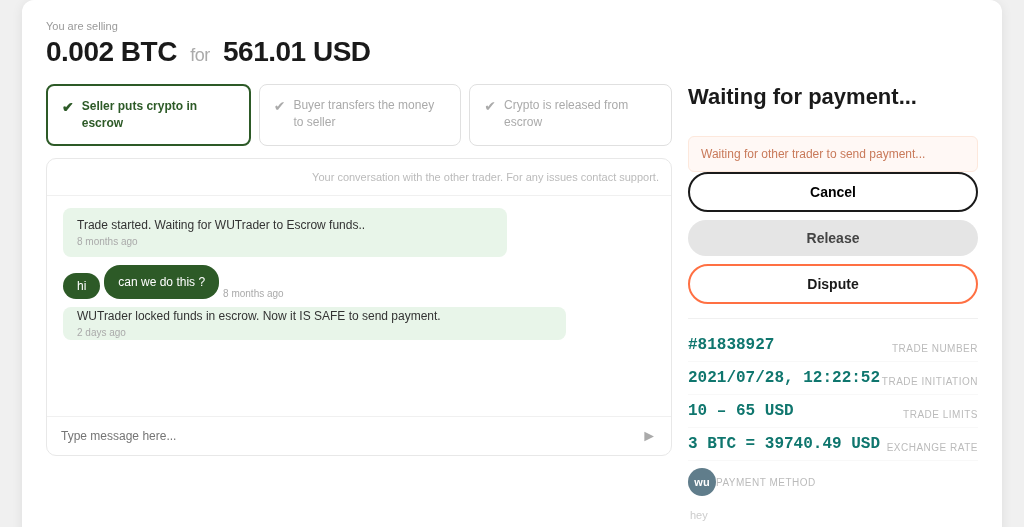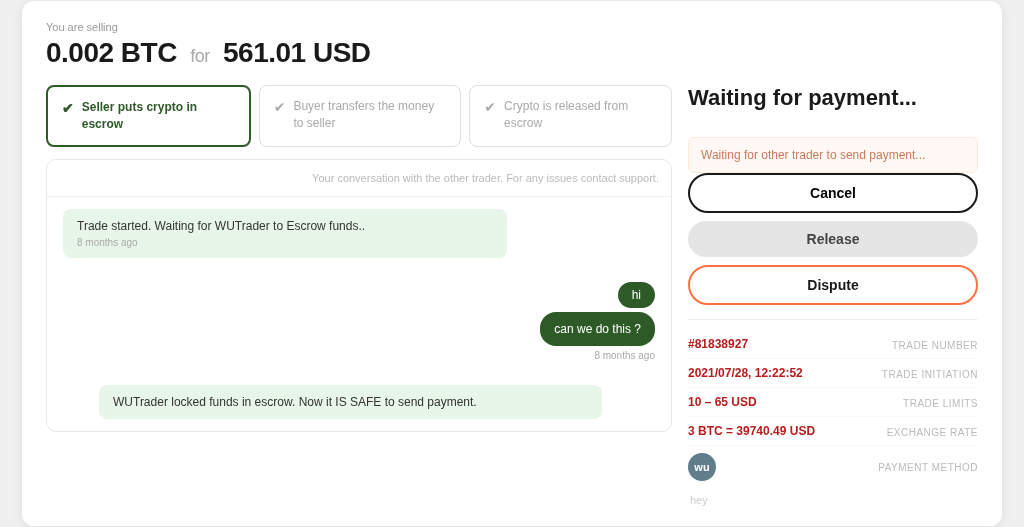--- a/index.html
+++ b/index.html
@@ -119,38 +119,38 @@
       font-size: 11px;
       color: #bbb;
       padding: 12px;
       border-bottom: 1px solid #f0f0f0;
     }
     .chat-messages {
       padding: 12px 16px;
       min-height: 220px;
       display: flex;
       flex-direction: column;
-      gap: 24px;
+      gap: 8px;
     }
     .msg-system {
       background: #e8f5e9;
       border-radius: 8px;
       padding: 10px 14px;
       font-size: 12px;
       color: #333;
       max-width: 75%;
     }
     .msg-system .msg-time {
       font-size: 10px;
       color: #aaa;
       margin-top: 4px;
     }
     .msg-right-group {
       display: flex;
-      flex-direction: column;
+      flex-direction: row;
       align-items: flex-end;
       gap: 4px;
     }
     .msg-bubble-small {
       background: #2d5a27;
       color: #fff;
       border-radius: 16px;
       padding: 6px 14px;
       font-size: 12px;
       display: inline-block;
@@ -165,25 +165,24 @@
       max-width: 75%;
       text-align: right;
     }
     .msg-right-time {
       font-size: 10px;
       color: #aaa;
     }
     .msg-system2 {
       background: #e8f5e9;
       border-radius: 8px;
-      padding: 10px 14px;
+      padding: 2px 14px;
       font-size: 12px;
       color: #333;
       max-width: 85%;
-      margin-left: 36px;
     }
     .msg-system2 .msg-time {
       font-size: 10px;
       color: #aaa;
       margin-top: 4px;
     }
     .chat-input-row {
       border-top: 1px solid #f0f0f0;
       display: flex;
       align-items: center;
@@ -268,33 +267,34 @@
       padding-top: 10px;
     }
     .trade-row {
       display: flex;
       justify-content: space-between;
       align-items: flex-end;
       padding: 7px 0;
       border-bottom: 1px solid #f8f8f8;
     }
     .trade-val {
-      font-size: 12px;
-      font-weight: 600;
-      color: #b91c1c;
+      font-size: 16px;
+      font-weight: 600;
+      color: #0f766e;
+      font-family: Liberation Mono, monospace;
     }
     .trade-key {
       font-size: 10px;
       color: #bbb;
       letter-spacing: 0.5px;
       text-transform: uppercase;
     }
     .payment-method-row {
       display: flex;
-      justify-content: space-between;
+      justify-content: flex-start;
       align-items: center;
       padding: 7px 0;
     }
     .pm-icon {
       width: 28px;
       height: 28px;
       background: #607d8b;
       border-radius: 50%;
       display: flex;
       align-items: center;
@@ -364,24 +364,29 @@
 
           <div class="msg-right-group">
             <div class="msg-bubble-small">hi</div>
             <div class="msg-bubble-dark">can we do this ?</div>
             <div class="msg-right-time">8 months ago</div>
           </div>
 
           <div>
             <div class="msg-system2">
               <span>WUTrader locked funds in escrow. Now it IS SAFE to send payment.</span>
+              <div class="msg-time">2 days ago</div>
             </div>
           </div>
         </div>
 
+        <div class="chat-input-row">
+          <input class="chat-input" type="text" placeholder="Type message here..." style="">
+          <span class="send-icon">►</span>
+        </div>
       </div>
     </div>
 
     <div class="right-panel">
       <div class="status-title">Waiting for payment...</div>
       <div class="status-notice">Waiting for other trader to send payment...</div>
 
       <button class="btn-cancel">Cancel</button>
       <button class="btn-release">Release</button>
       <button class="btn-dispute">Dispute</button>

